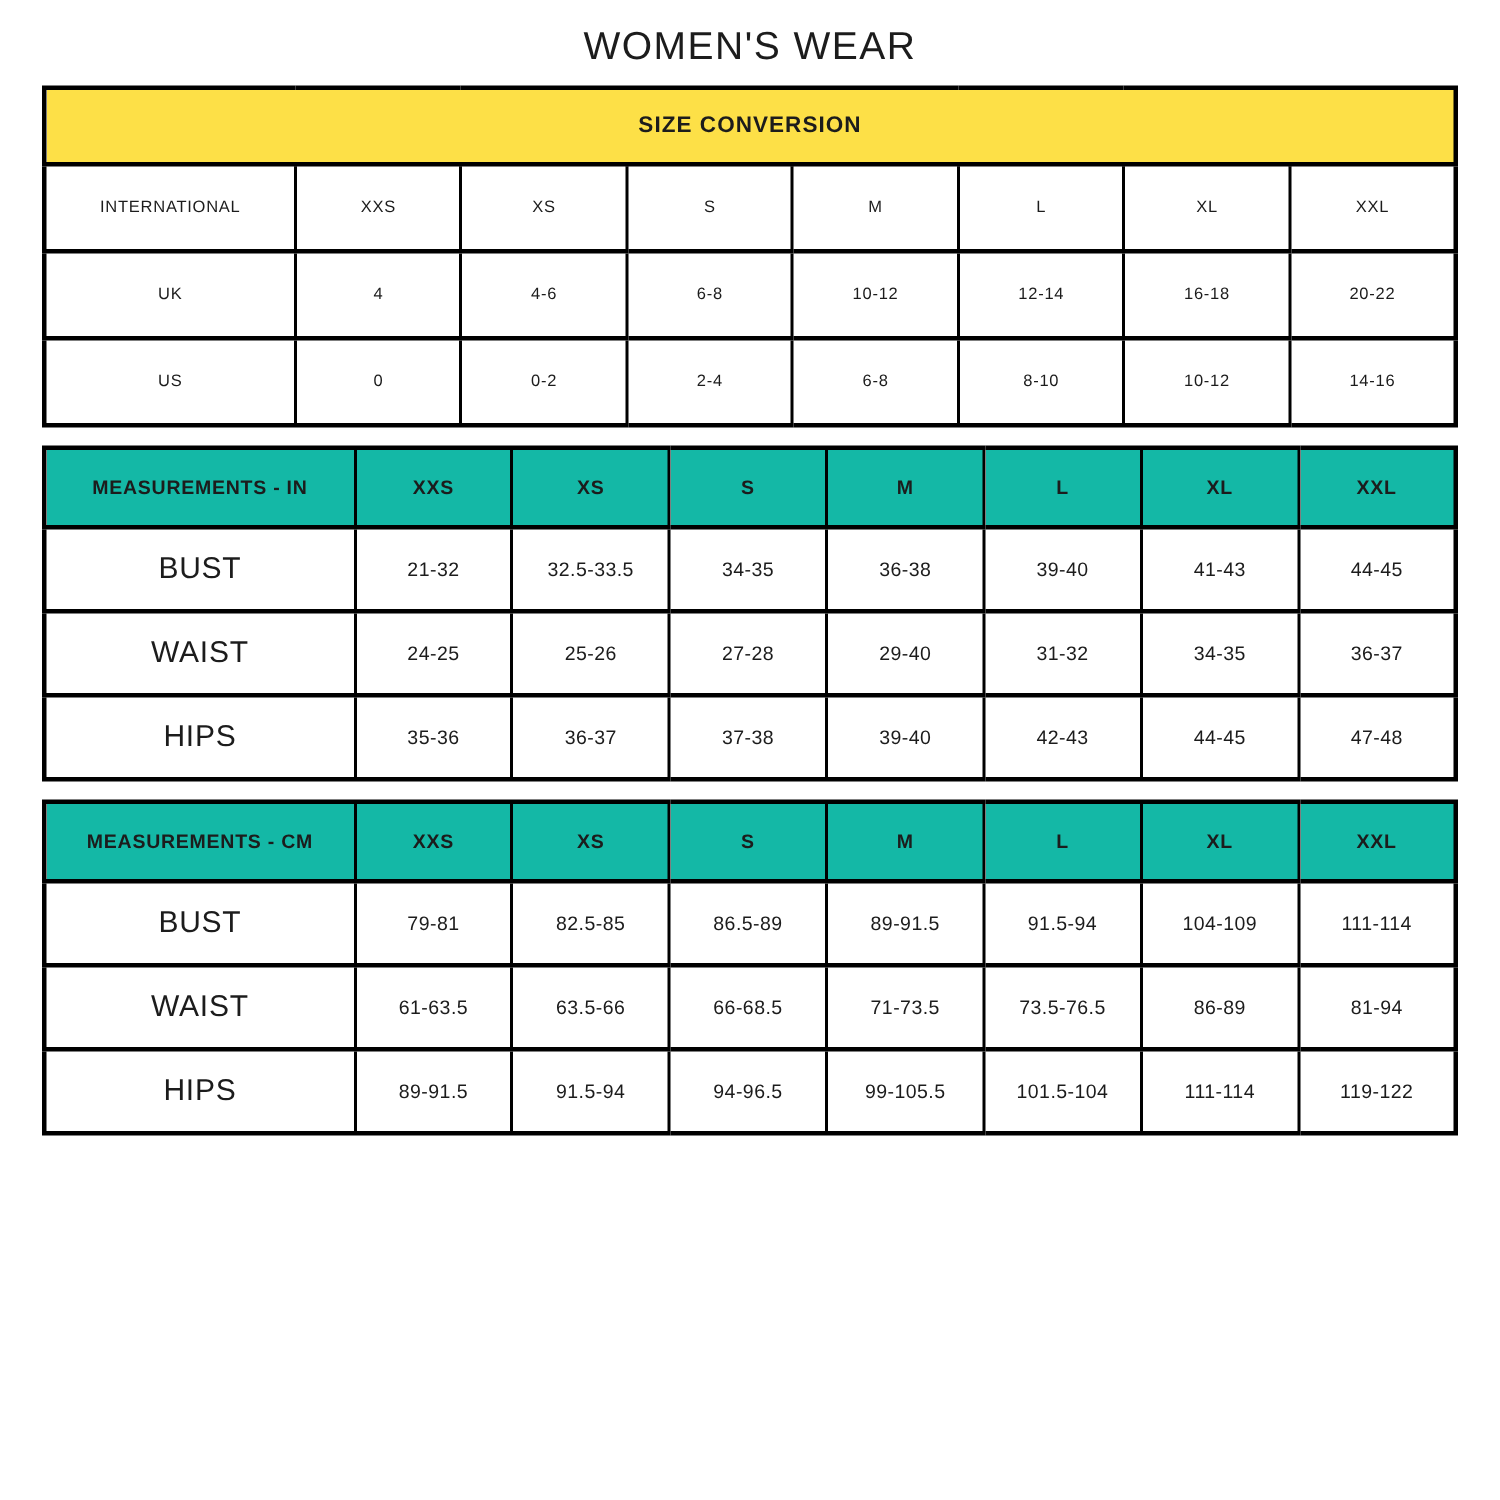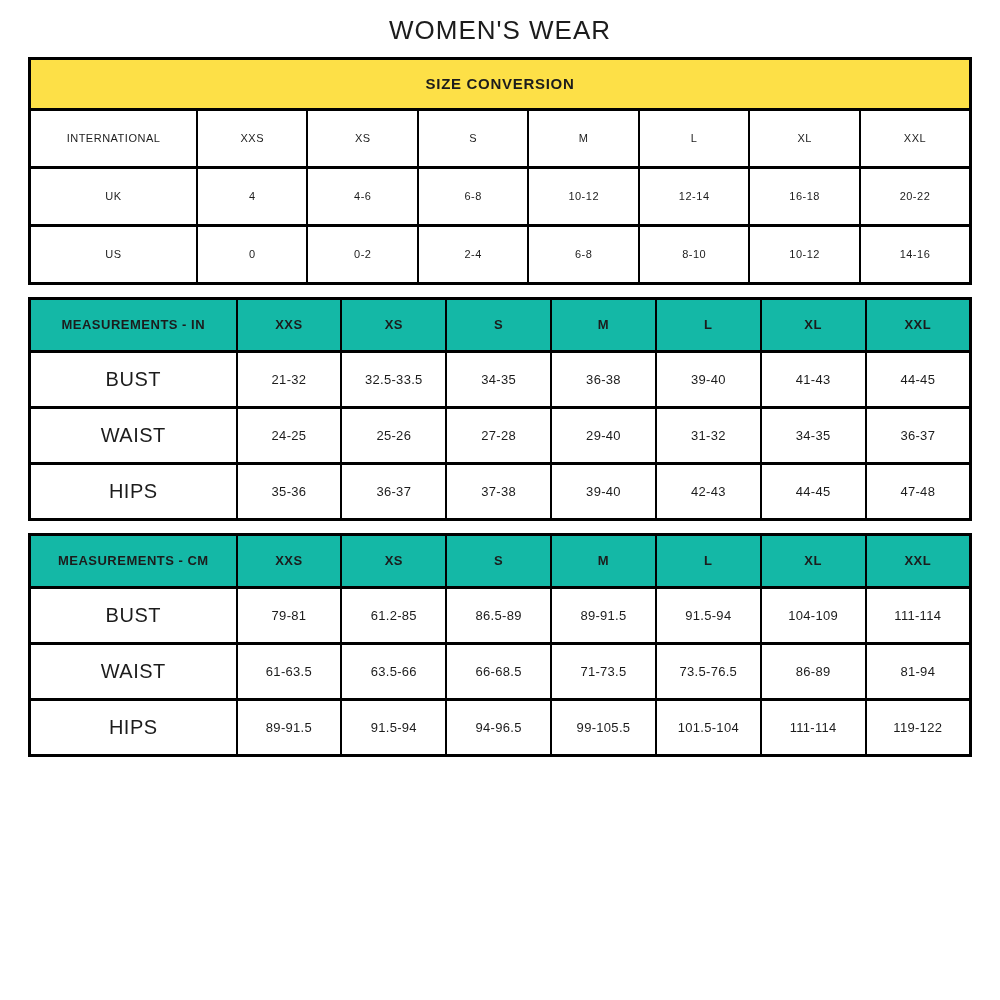--- a/index.html
+++ b/index.html
@@ -193,21 +193,21 @@
         <th>M</th>
         <th>L</th>
         <th>XL</th>
         <th>XXL</th>
       </tr>
     </thead>
     <tbody>
       <tr>
         <td class="lbl">BUST</td>
         <td>79-81</td>
-        <td>61.2-85</td>
+        <td>82.5-85</td>
         <td>86.5-89</td>
         <td>89-91.5</td>
         <td>91.5-94</td>
         <td>104-109</td>
         <td>111-114</td>
       </tr>
       <tr>
         <td class="lbl">WAIST</td>
         <td>61-63.5</td>
         <td>63.5-66</td>

